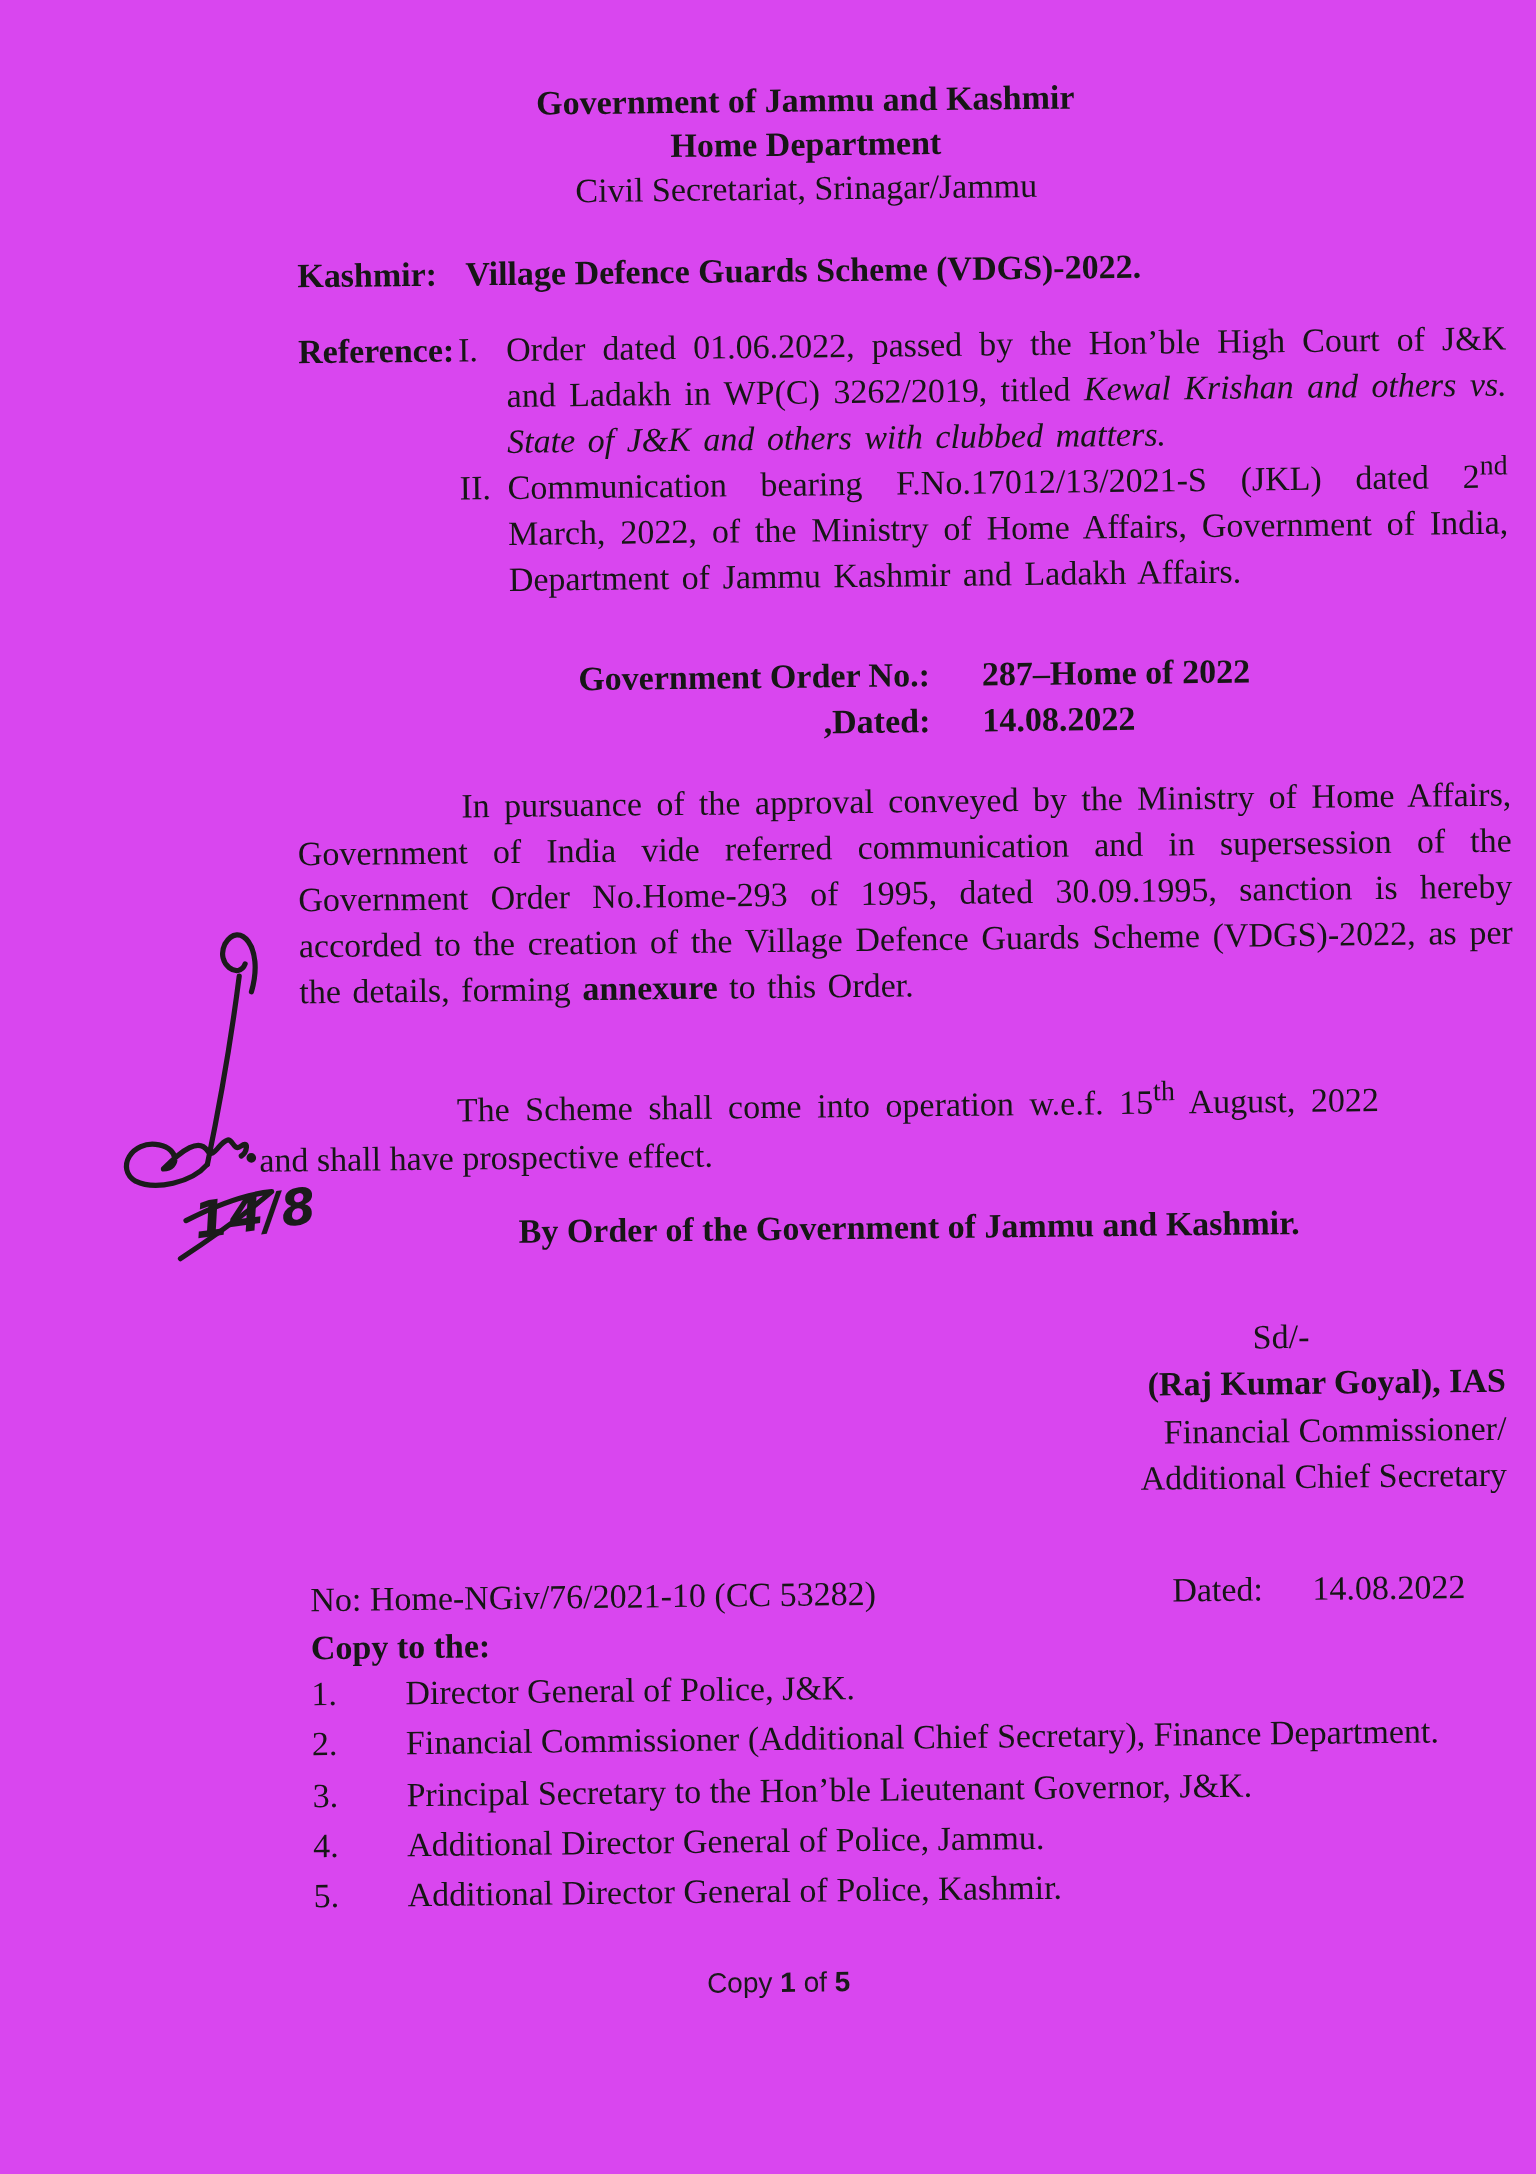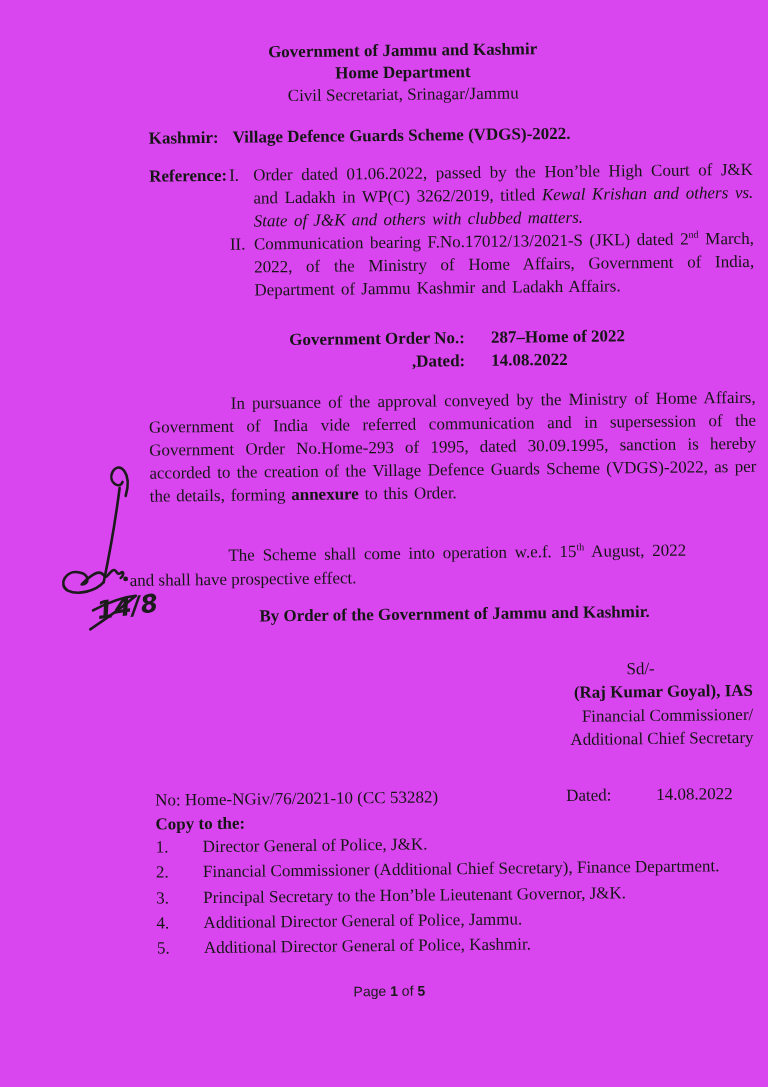--- a/index.html
+++ b/index.html
@@ -29,30 +29,30 @@
 
   .order-block { left:275px; top:327px; }
   .order-row { line-height:23px; }
   .order-lbl { display:inline-block; width:192px; text-align:right; font-weight:bold; }
   .order-val { margin-left:26px; font-weight:bold; }
 
   .para1 { left:150px; top:390px; width:607px; margin:0; text-align:justify;
            text-indent:82px; word-spacing:1.5px; }
   .para2 { left:129px; top:542px; width:628px; margin:0; text-indent:99px; line-height:23.5px; }
   .para2 .l1 { word-spacing:3.5px; }
-  sup { font-size:10px; line-height:0; vertical-align:super; }
+  sup { font-size:14px; line-height:0; vertical-align:super; }
 
   .by-order { left:150px; top:603px; width:607px; text-align:center; font-weight:bold; }
 
   .sig-block { left:450px; top:660px; width:301px; text-align:right; line-height:23.3px; }
   .sig-block .sd { padding-right:98px; }
 
   .refno-row { left:0; top:786px; width:768px; height:24px; }
   .refno-row .fileno { position:absolute; left:152px; }
-  .refno-row .dlabel { position:absolute; left:563px; }
+  .refno-row .dlabel { position:absolute; left:583px; }
   .refno-row .dvalue { position:absolute; left:653px; }
 
   .copy-label { left:152px; top:810px; font-weight:bold; }
   .copy-list { left:152px; top:833px; width:605px; margin:0; padding:0; list-style:none; }
   .copy-list li { display:flex; margin-bottom:2px; line-height:23.3px; }
   .copy-list .cnum { flex:0 0 47px; }
   .copy-list .ctxt { flex:1; text-align:justify; }
 
   .page-footer { left:0; top:982px; width:768px; text-align:center;
     font-family:"Liberation Sans", sans-serif; font-size:14px; color:#1a1a1a; line-height:18px; }
@@ -137,21 +137,21 @@
       <li>
         <span class="cnum">4.</span>
         <span class="ctxt">Additional Director General of Police, Jammu.</span>
       </li>
       <li>
         <span class="cnum">5.</span>
         <span class="ctxt">Additional Director General of Police, Kashmir.</span>
       </li>
     </ol>
 
-    <div class="abs page-footer"><span>Page </span><b>1</b><span> of </span><b>5</b></div>
+    <div class="abs page-footer"><span>Copy </span><b>1</b><span> of </span><b>5</b></div>
 
     <svg class="abs signature-svg" width="130" height="200" viewBox="0 0 130 200">
       <g fill="none" stroke="#1b1b1b" stroke-width="2.6" stroke-linecap="round" stroke-linejoin="round">
         <path d="M 73,55 C 80,32 67,19 60,31 C 55,41 67,49 70,41"></path>
         <path d="M 67,47 C 63,76 57,109 50,141"></path>
         <path d="M 50,141 C 42,150 24,154 14,149 C 4,143 12,128 26,131 C 36,133 36,143 28,143 C 38,133 46,128 50,134 C 53,139 56,130 60,129 C 63,128 63,135 67,132 C 71,129 70,135 67,137"></path>
         <circle cx="72" cy="138" r="2.4" fill="#1b1b1b" stroke="none"></circle>
         <path d="M 39,169 C 55,161 70,156 82,155 C 70,165 50,179 36,188"></path>
       </g>
       <text class="hand" x="44" y="178" font-size="25" fill="#1b1b1b" transform="rotate(-7 44 178)">14/8</text>

